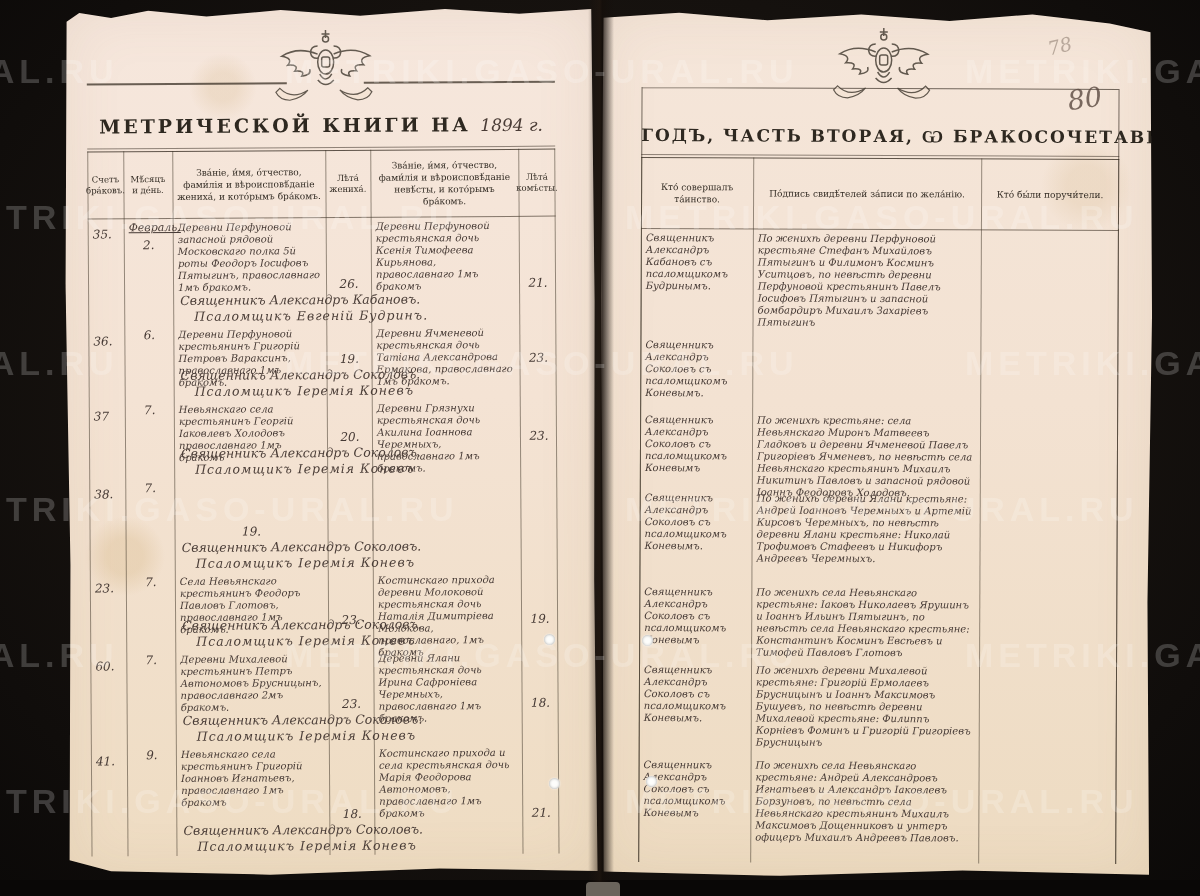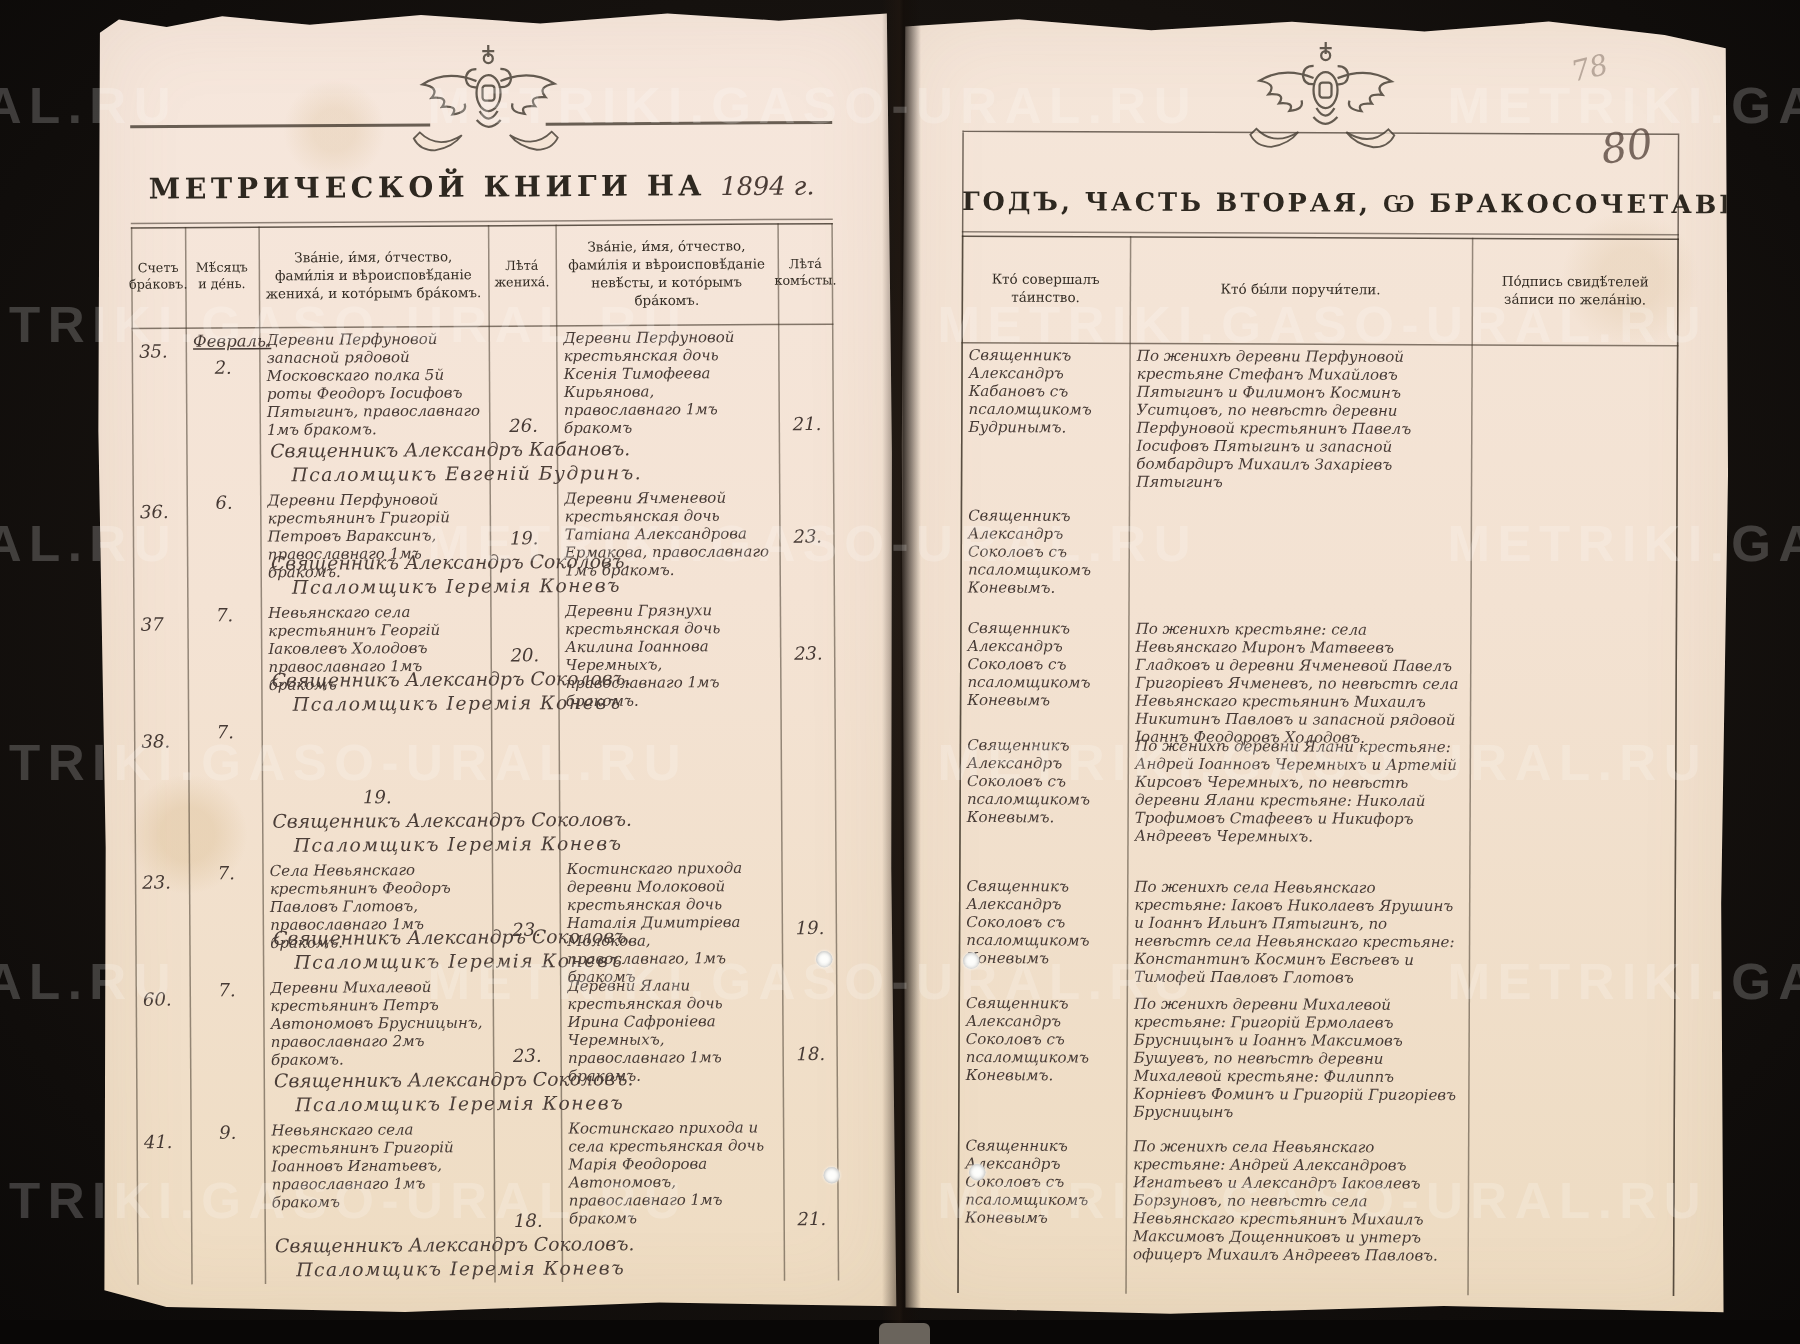--- a/index.html
+++ b/index.html
@@ -257,22 +257,22 @@
     <div class="ptitle" style="left:40px;top:114px;width:478px;font-size:17px;letter-spacing:2px;">ГОДЪ, ЧАСТЬ ВТОРАЯ, Ѡ БРАКОСОЧЕТАВШИХСЯ.</div>
 
     <div class="tbl" style="left:40px;top:146px;width:478px;height:705px;">
       <div class="vline" style="left:0;"></div>
       <div class="vline" style="left:112px;"></div>
       <div class="vline" style="left:340px;"></div>
       <div class="vline" style="left:477px;"></div>
 
       <div class="hdr" style="height:72px;grid-template-columns:112px 228px 138px;">
         <div class="hcell" style="font-size:9px;">Кто́ совершалъ та́инство.</div>
+        <div class="hcell" style="font-size:9px;">По́дпись свидѣ́телей за́писи по жела́нію.</div>
         <div class="hcell" style="font-size:9px;">Кто́ бы́ли поручи́тели.</div>
-        <div class="hcell" style="font-size:9px;">По́дпись свидѣ́телей за́писи по жела́нію.</div>
       </div>
 
       <div class="rows" id="right-rows" style="top:72px;">
           <div class="rrow" style="top: 0px; height: 107px;">
     <div class="c off">Священникъ Александръ Кабановъ съ псаломщикомъ Будринымъ.</div>
     <div class="c wit">По женихѣ деревни Перфуновой крестьяне Стефанъ Михайловъ Пятыгинъ и Филимонъ Косминъ Уситцовъ, по невѣстѣ деревни Перфуновой крестьянинъ Павелъ Іосифовъ Пятыгинъ и запасной бомбардиръ Михаилъ Захаріевъ Пятыгинъ</div>
     <div class="c"></div>
   </div>
           <div class="rrow" style="top: 107px; height: 75px;">
     <div class="c off">Священникъ Александръ Соколовъ съ псаломщикомъ Коневымъ.</div>

